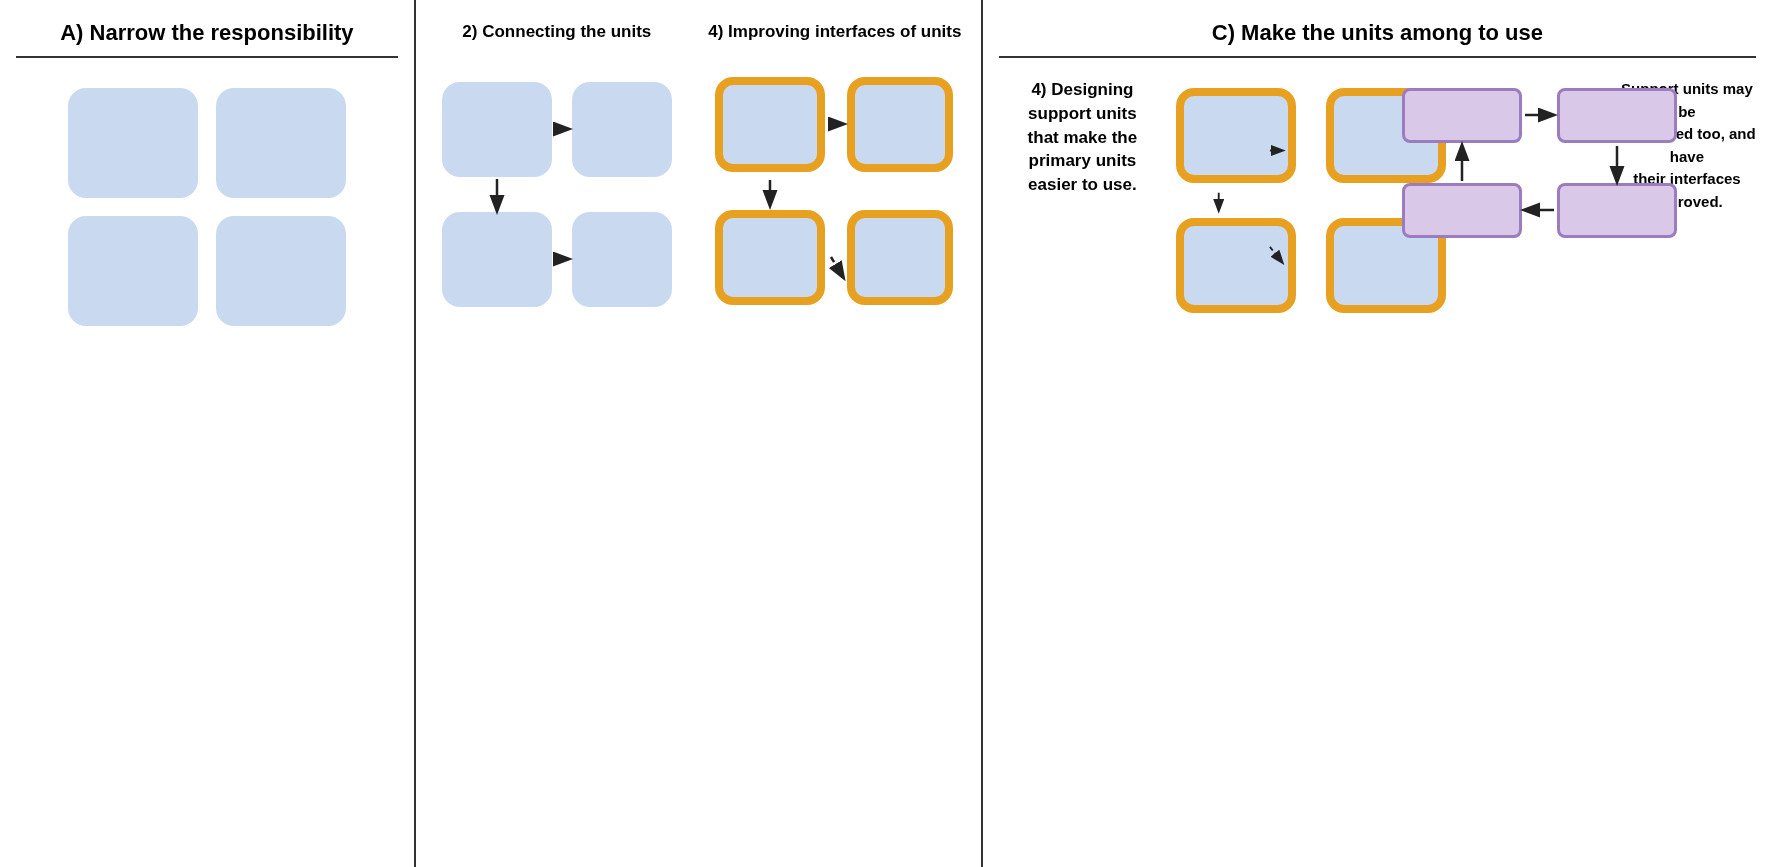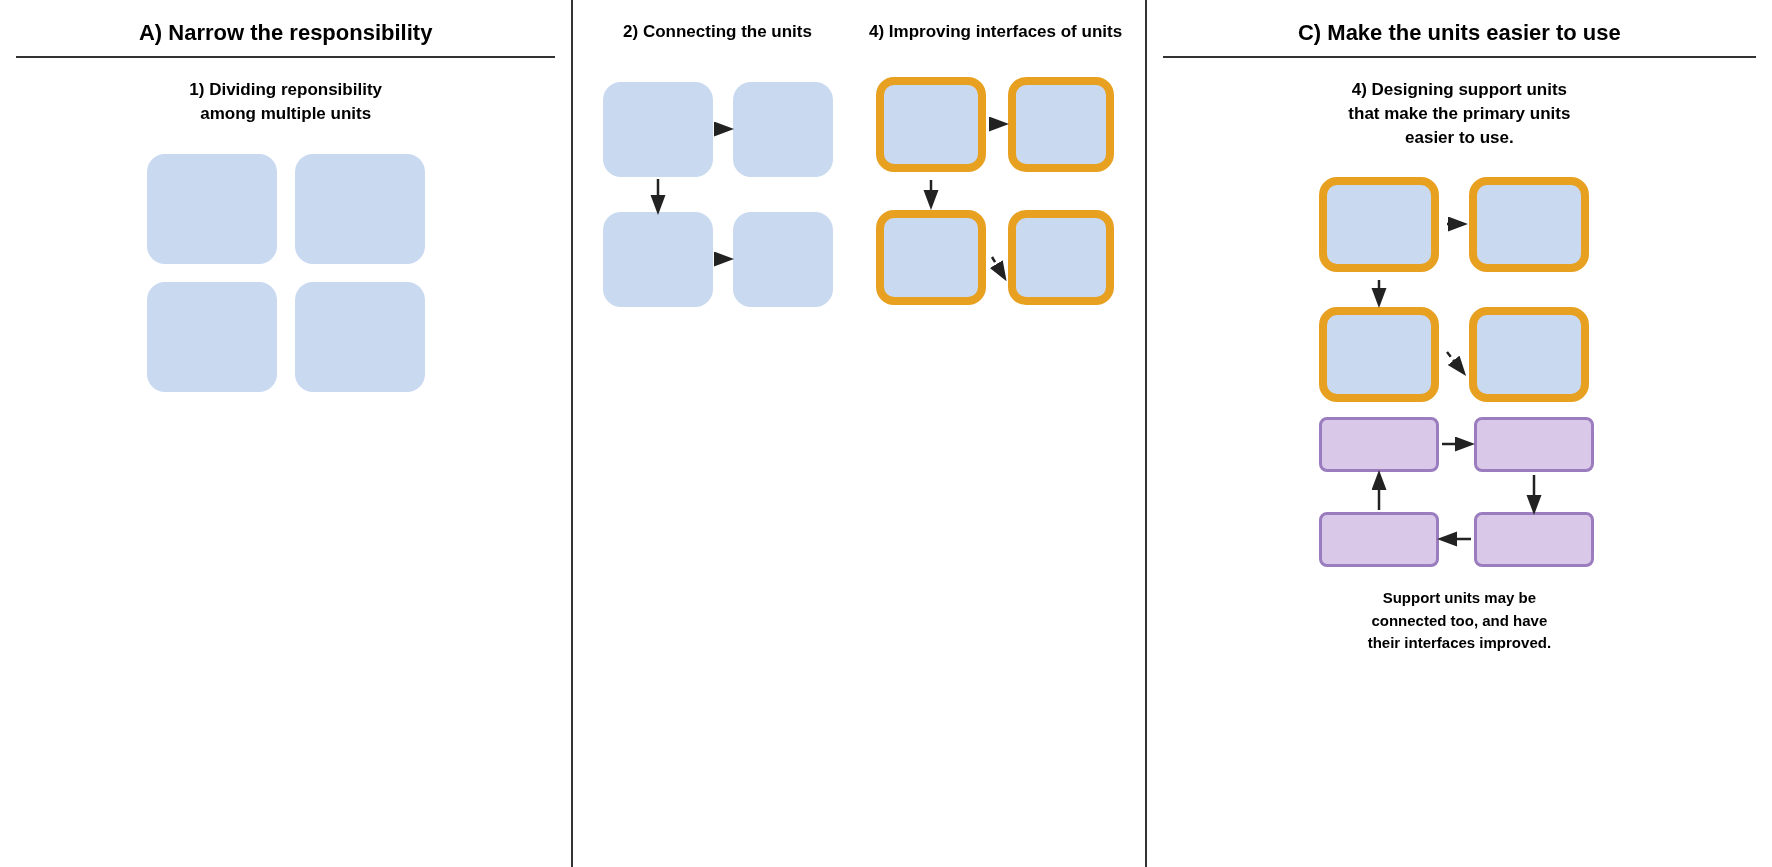--- a/index.html
+++ b/index.html
@@ -94,39 +94,35 @@
     .box-purple {
       position: absolute;
       background: #d9c8e8;
       border-radius: 8px;
       border: 3px solid #9B7DBF;
     }
 
     
     .section-c-content {
       display: flex;
-      flex-direction: column;
-      align-items: center;
       width: 100%;
     }
     .note-text {
       font-size: 15px;
       font-weight: bold;
       text-align: center;
       line-height: 1.5;
       max-width: 340px;
     }
   </style>
 </head>
 <body>
 
 <div class="section">
   <div class="section-title">A) Narrow the responsibility</div>
-  <div class="sub-title" style="white-space:pre-line;">1) Dividing reponsibility
-among multiple units</div>
   <div class="grid-2x2">
     <div class="blue-box"></div>
     <div class="blue-box"></div>
     <div class="blue-box"></div>
     <div class="blue-box"></div>
   </div>
 </div>
 
 <div class="section">
   <div class="section-b-inner">
@@ -192,21 +188,21 @@
 
           <line x1="126" y1="195" x2="138" y2="215" stroke="#222" stroke-width="2.5" stroke-dasharray="6,4" marker-end="url(#arr6)"></line>
         </svg>
       </div>
     </div>
 
   </div>
 </div>
 
 <div class="section" style="border-right:none; flex: 1.1;">
-  <div class="section-title">C) Make the units easier to use</div>
+  <div class="section-title">C) Make the units among to use</div>
   <div class="section-c-content">
 
     <div class="sub-title" style="white-space:pre-line;">4) Designing support units
 that make the primary units
 easier to use.</div>
 
     <div class="diagram" style="width:300px;height:240px;">
       <div class="box-orange" style="left:10px;top:10px;width:120px;height:95px;"></div>
       <div class="box-orange" style="left:160px;top:10px;width:120px;height:95px;"></div>
       <div class="box-orange" style="left:10px;top:140px;width:120px;height:95px;"></div>

